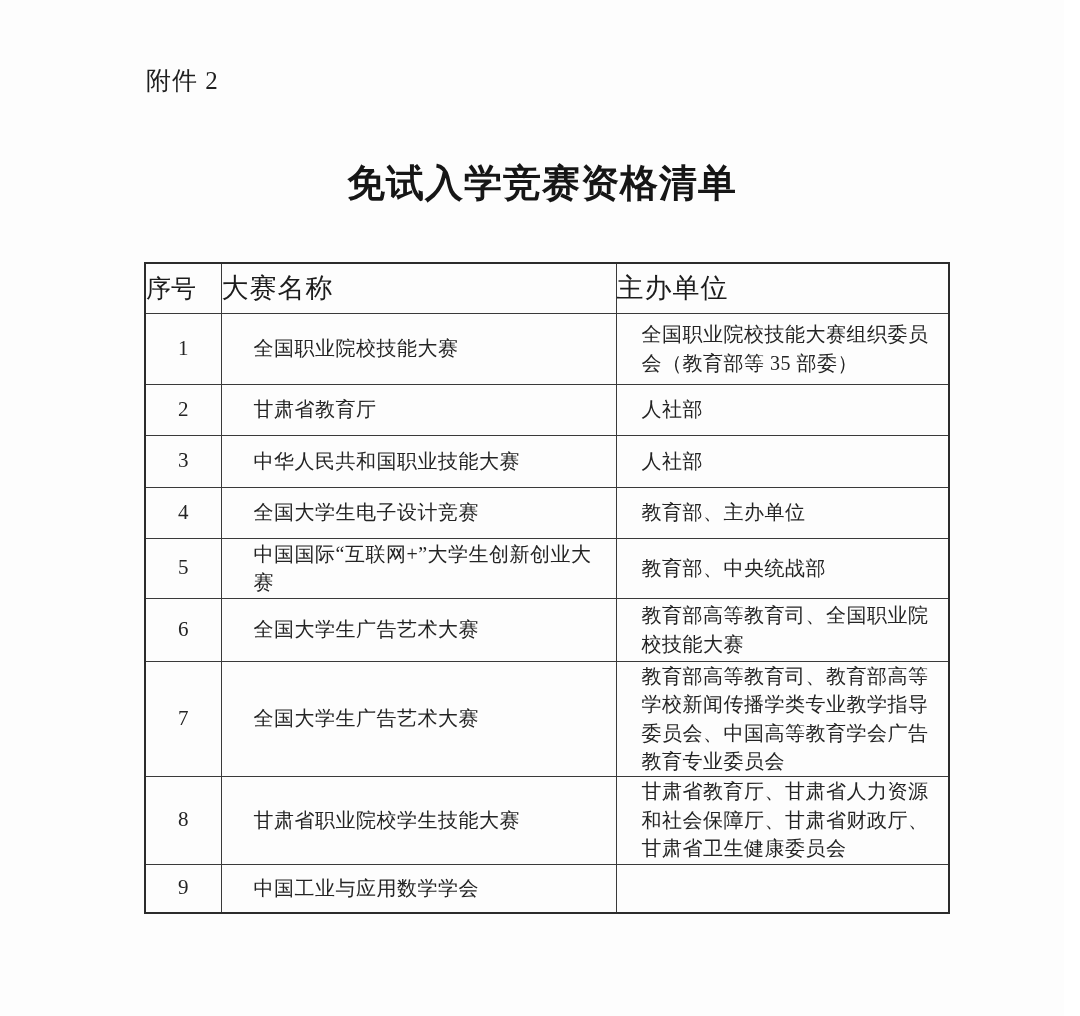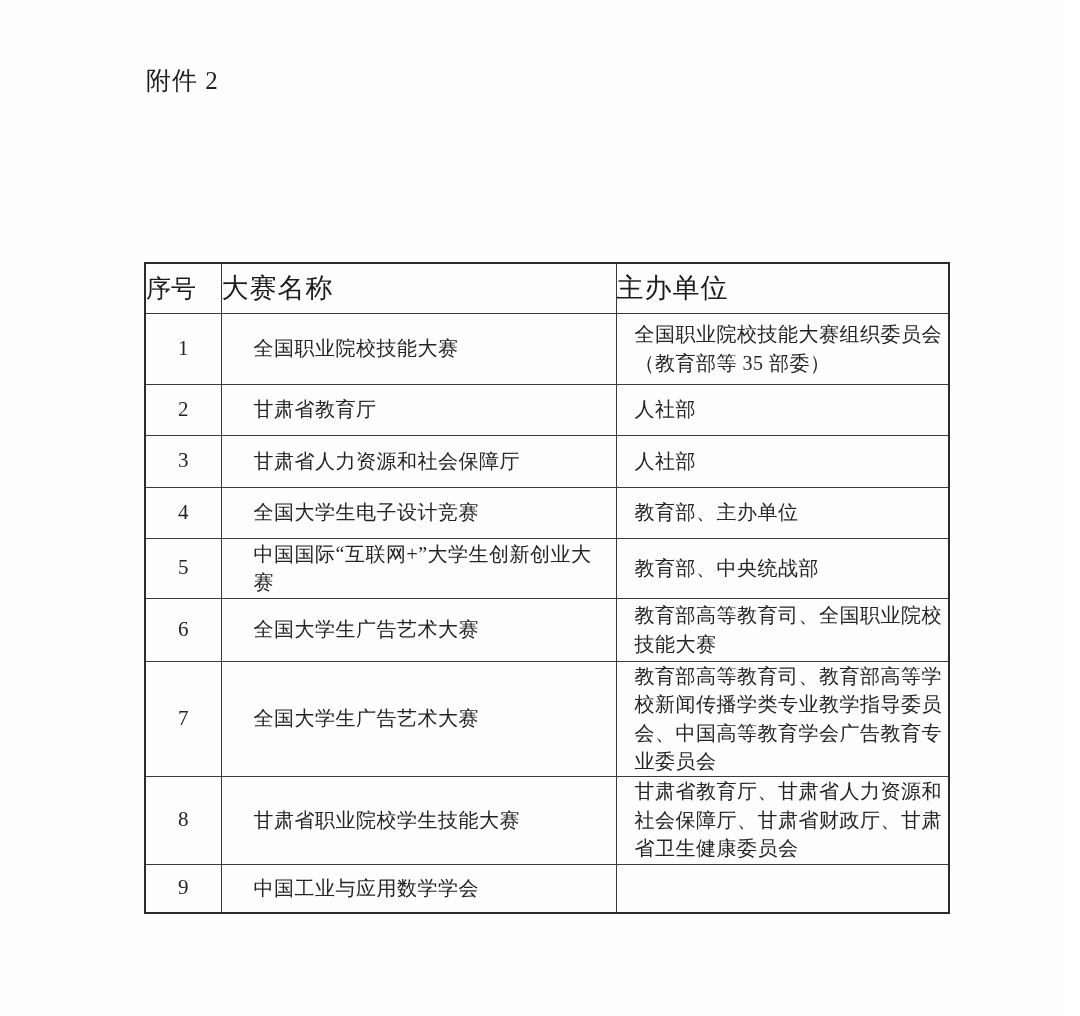--- a/index.html
+++ b/index.html
@@ -68,21 +68,21 @@
   td.cell-no {
     text-align: center;
     font-size: 21px;
   }
   td.cell-name {
     padding-left: 32px;
     padding-right: 6px;
     letter-spacing: 0.5px;
   }
   td.cell-org {
-    padding-left: 18px;
+    padding-left: 25px;
     padding-right: 2px;
     letter-spacing: 0.5px;
   }
   
   tbody tr:nth-child(1) { height: 71px; }
   tbody tr:nth-child(2) { height: 51px; }
   tbody tr:nth-child(3) { height: 52px; }
   tbody tr:nth-child(4) { height: 51px; }
   tbody tr:nth-child(5) { height: 60px; }
   tbody tr:nth-child(6) { height: 63px; }
@@ -90,20 +90,21 @@
   tbody tr:nth-child(8) { height: 88px; }
   tbody tr:nth-child(9) { height: 49px; }
 </style>
 </head>
 <body>
 
 <div class="page">
 
   <div class="attachment-label">附件 2</div>
 
+  <div class="doc-title">免试入学竞赛资格清单</div>
 
   <table class="qual-table">
     <colgroup>
         <col class="c-no">
         <col class="c-name">
         <col class="c-org">
       </colgroup>
     <thead>
       <tr>
         <th class="h-no">序号</th>
@@ -117,21 +118,21 @@
         <td class="cell-name">全国职业院校技能大赛</td>
         <td class="cell-org">全国职业院校技能大赛组织委员会（教育部等 35 部委）</td>
       </tr>
       <tr>
         <td class="cell-no">2</td>
         <td class="cell-name">甘肃省教育厅</td>
         <td class="cell-org">人社部</td>
       </tr>
       <tr>
         <td class="cell-no">3</td>
-        <td class="cell-name">甘肃省人力资源和社会保障厅</td>
+        <td class="cell-name">中华人民共和国职业技能大赛</td>
         <td class="cell-org">人社部</td>
       </tr>
       <tr>
         <td class="cell-no">4</td>
         <td class="cell-name">全国大学生电子设计竞赛</td>
         <td class="cell-org">教育部、主办单位</td>
       </tr>
       <tr>
         <td class="cell-no">5</td>
         <td class="cell-name">中国国际“互联网+”大学生创新创业大赛</td>

